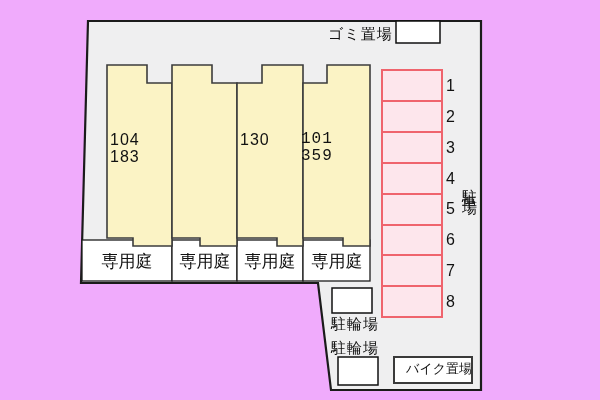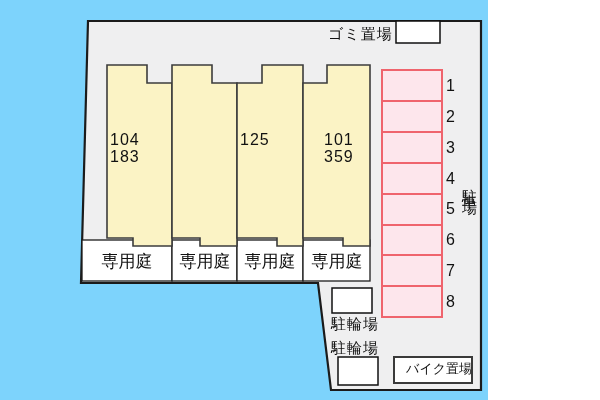--- a/index.html
+++ b/index.html
@@ -1,17 +1,17 @@
 <!DOCTYPE html>
 <html style="--site-fill: #efeff0; --site-stroke: #1b1b1b; --building-fill: #fbf3c5; --building-stroke: #3c3c3c; --parking-fill: #fde6ec; --parking-border: #ef646d;"><head>
 <meta charset="utf-8">
 <style>
   html,body{margin:0;padding:0;background:#ffffff;}
   .stage{
-    position:relative;width:488px;height:400px;background:#7dd3fc;overflow:hidden;
+    position:relative;width:600px;height:400px;background:#f0abfc;overflow:hidden;
     font-family:"Liberation Sans","DejaVu Sans",sans-serif;color:#111;
   }
   .stage svg{position:absolute;left:0;top:0;}
   .site{fill:var(--site-fill,#efeff0);stroke:var(--site-stroke,#1b1b1b);stroke-width:2.2;}
   .unit{fill:var(--building-fill,#fbf3c5);stroke:var(--building-stroke,#3c3c3c);stroke-width:1.6;}
   .garden{fill:#ffffff;stroke:#1c1c1c;stroke-width:1.3;}
   .pspace{fill:var(--parking-fill,#fde6ec);stroke:var(--parking-border,#ef646d);stroke-width:2;}
   .whitebox{fill:#ffffff;stroke:#111111;stroke-width:1.5;}
   .bikebox{fill:#ffffff;stroke:#3a3a3a;stroke-width:2;}
   .lbl{position:absolute;white-space:nowrap;line-height:1.1;}
@@ -58,23 +58,23 @@
     <rect class="bikebox" x="394" y="357" width="78" height="26"></rect>
   </svg>
 
   <div class="lbl lbl-garbage">ゴミ置場</div>
 
   <div class="lbl unit-lbl" style="left:140px;">
     <div>104</div>
     <div>183</div>
   </div>
   <div class="lbl unit-lbl" style="left:270px;">
-    <div>125</div>
+    <div>130</div>
   </div>
-  <div class="lbl unit-lbl" style="left:354px;">
+  <div class="lbl unit-lbl" style="left:331px;font-family:Liberation Mono, monospace;">
     <div>101</div>
     <div>359</div>
   </div>
 
   <div class="lbl garden-lbl" style="left:127px;">専用庭</div>
   <div class="lbl garden-lbl" style="left:205px;">専用庭</div>
   <div class="lbl garden-lbl" style="left:270px;">専用庭</div>
   <div class="lbl garden-lbl" style="left:337px;">専用庭</div>
 
   <div class="lbl pnum" style="top:77px;">1</div>

